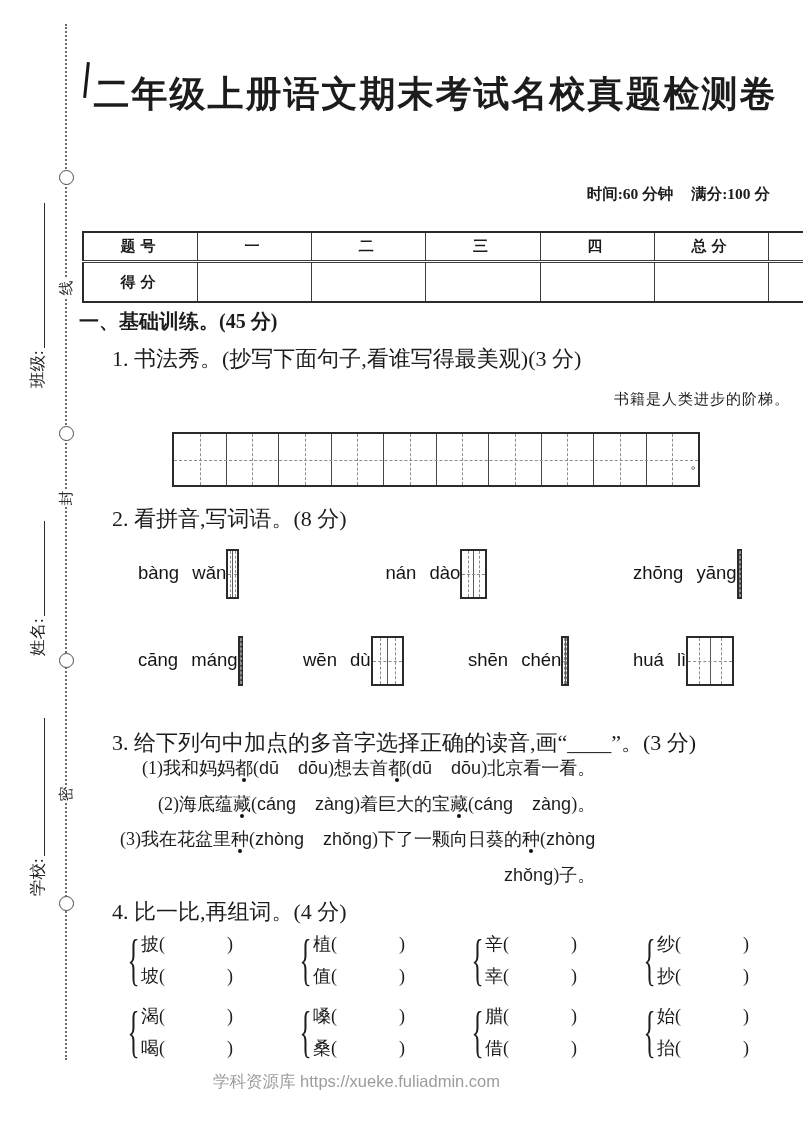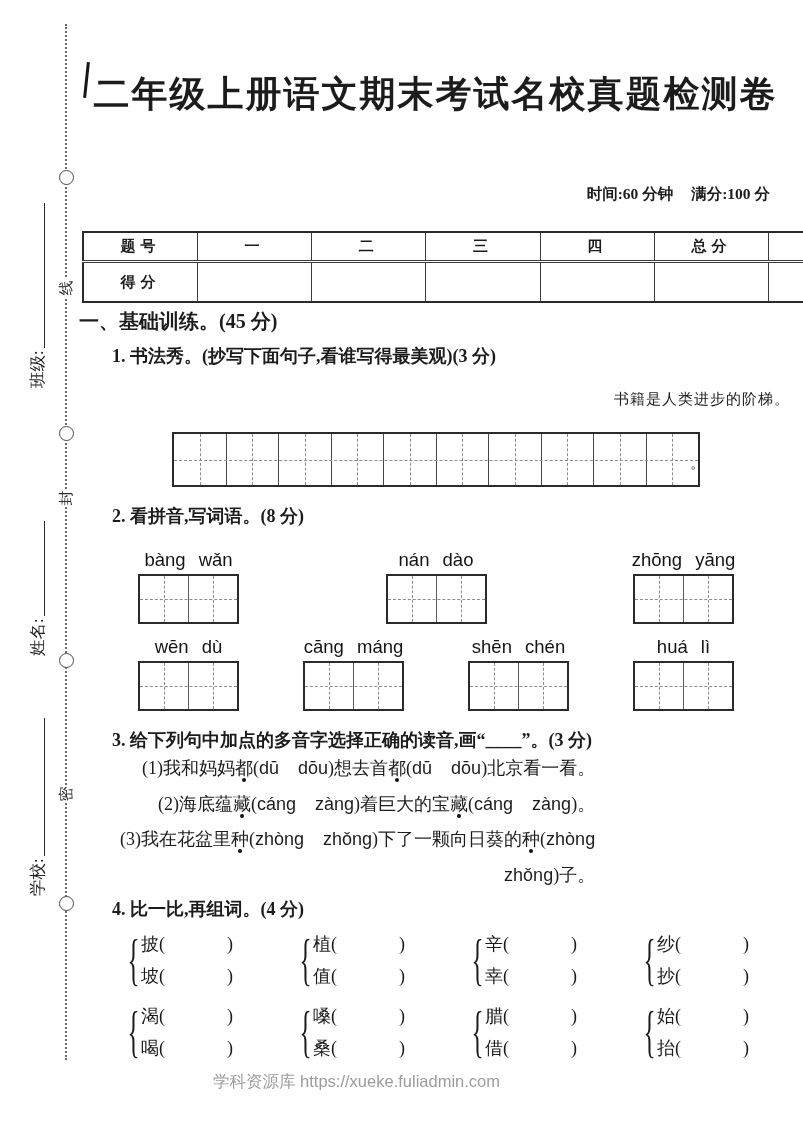--- a/index.html
+++ b/index.html
@@ -35,38 +35,38 @@
   
   .scoretable{position:absolute;left:82px;top:231px;width:802px;border-collapse:collapse;
               table-layout:fixed;border:2px solid #2a2a2a;}
   .scoretable th,.scoretable td{border:1px solid #3c3c3c;text-align:center;padding:0;font-size:15px;}
   .scoretable th{height:27px;font-weight:600;letter-spacing:5px;border-bottom:3px double #3c3c3c;}
   .scoretable td{height:38px;}
   .scoretable td.rl{font-weight:600;letter-spacing:5px;}
 
   
   .sect{position:absolute;left:79px;top:308px;font-size:20px;font-weight:bold;}
-  .qlabel{position:absolute;font-size:18px;white-space:nowrap;font-weight:bold;}
+  .qlabel{position:absolute;font-size:22px;white-space:nowrap;}
   .q1l{left:112px;top:344px}.q2l{left:112px;top:504px}.q3l{left:112px;top:728px}.q4l{left:112px;top:897px}
 
   
   .sentence{position:absolute;left:80px;right:13px;top:390px;text-align:right;
             font-size:15px;letter-spacing:1px;}
   .wgrid{position:absolute;left:172px;top:432px;height:55px;display:flex;
          border:2px solid #2b2b2b;box-sizing:border-box;}
   .wcell{width:51.5px;position:relative;border-right:1px solid #474747;}
   .wcell:last-child{border-right:none;}
   .wcell::before{content:"";position:absolute;left:50%;top:0;bottom:0;border-left:1.5px dashed #8d8d8d;}
   .wgrid::after{content:"";position:absolute;left:0;right:0;top:50%;border-top:1.5px dashed #8d8d8d;}
   .period{position:absolute;left:690px;top:454px;font-size:15px;}
 
   
   .pyrow{position:absolute;left:138px;width:596px;display:flex;justify-content:space-between;}
   .pyrow.r1{top:549px}.pyrow.r2{top:636px}
-  .pygroup{display:flex;flex-direction:column;align-items:center;width:101px;}
+  .pygroup{display:flex;align-items:center;width:101px;}
   .pinyin{font-family:var(--sans);font-size:18.5px;white-space:nowrap;word-spacing:8px;
           margin-bottom:3px;color:#141414;}
   .pybox{display:flex;width:101px;height:50px;border:2px solid #2b2b2b;box-sizing:border-box;position:relative;}
   .pycell{flex:1;position:relative;border-right:1px solid #5a5a5a;}
   .pycell:last-child{border-right:none;}
   .pycell::before{content:"";position:absolute;left:50%;top:0;bottom:0;border-left:1.5px dashed #8d8d8d;}
   .pybox::after{content:"";position:absolute;left:0;right:0;top:50%;border-top:1.5px dashed #8d8d8d;}
 
   
   .q3lines{position:absolute;left:120px;top:751px;font-size:18px;line-height:35.5px;text-align:right;}
@@ -184,28 +184,28 @@
       <div class="pygroup">
         <div class="pinyin">zhōng yāng</div>
         <div class="pybox">
           <div class="pycell"></div>
           <div class="pycell"></div>
         </div>
       </div>
     </div>
   <div class="pyrow r2">
       <div class="pygroup">
+        <div class="pinyin">cāng máng</div>
+        <div class="pybox">
+          <div class="pycell"></div>
+          <div class="pycell"></div>
+        </div>
+      </div>
+      <div class="pygroup">
         <div class="pinyin">wēn dù</div>
-        <div class="pybox">
-          <div class="pycell"></div>
-          <div class="pycell"></div>
-        </div>
-      </div>
-      <div class="pygroup">
-        <div class="pinyin">cāng máng</div>
         <div class="pybox">
           <div class="pycell"></div>
           <div class="pycell"></div>
         </div>
       </div>
       <div class="pygroup">
         <div class="pinyin">shēn chén</div>
         <div class="pybox">
           <div class="pycell"></div>
           <div class="pycell"></div>

